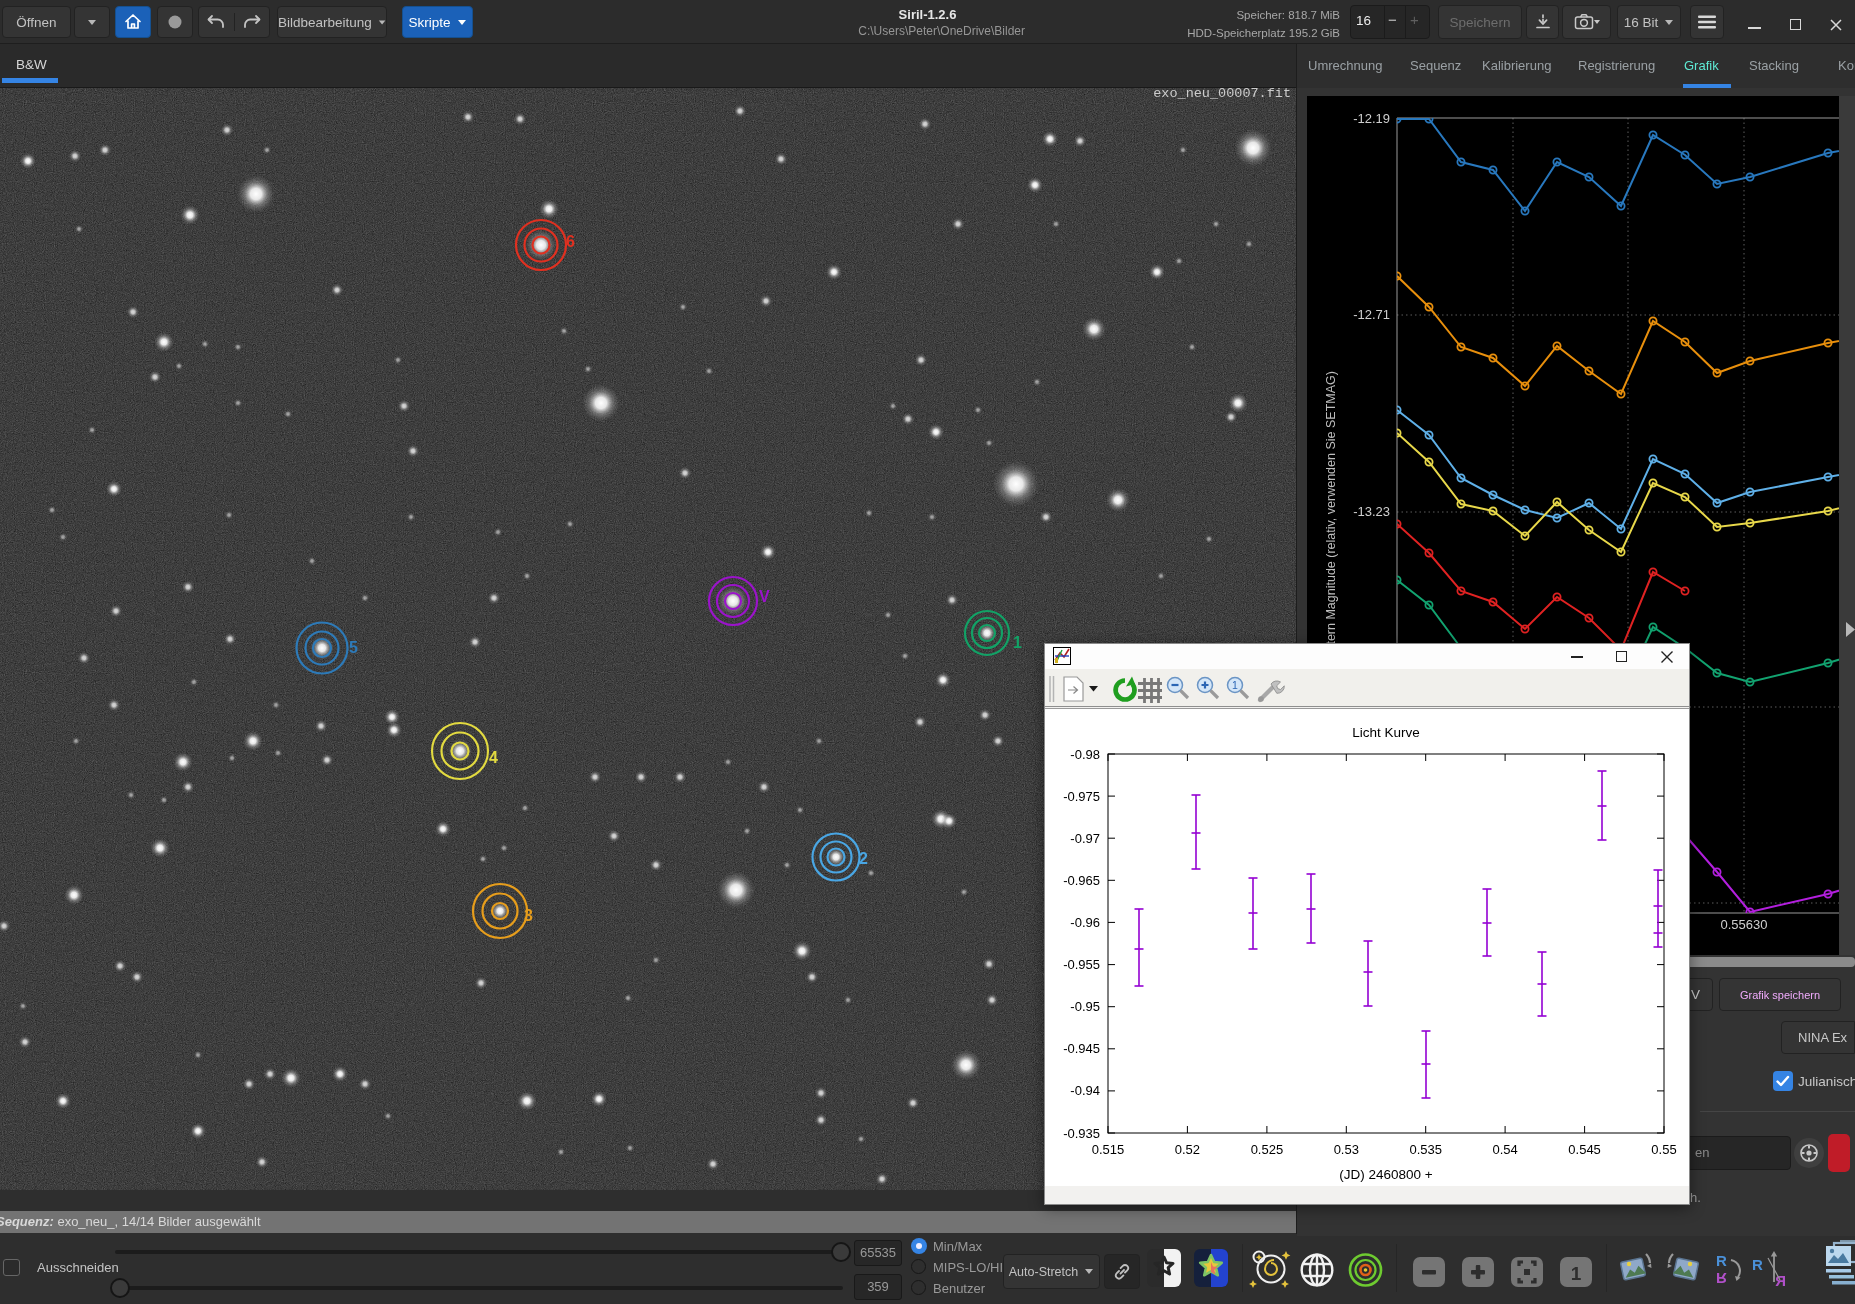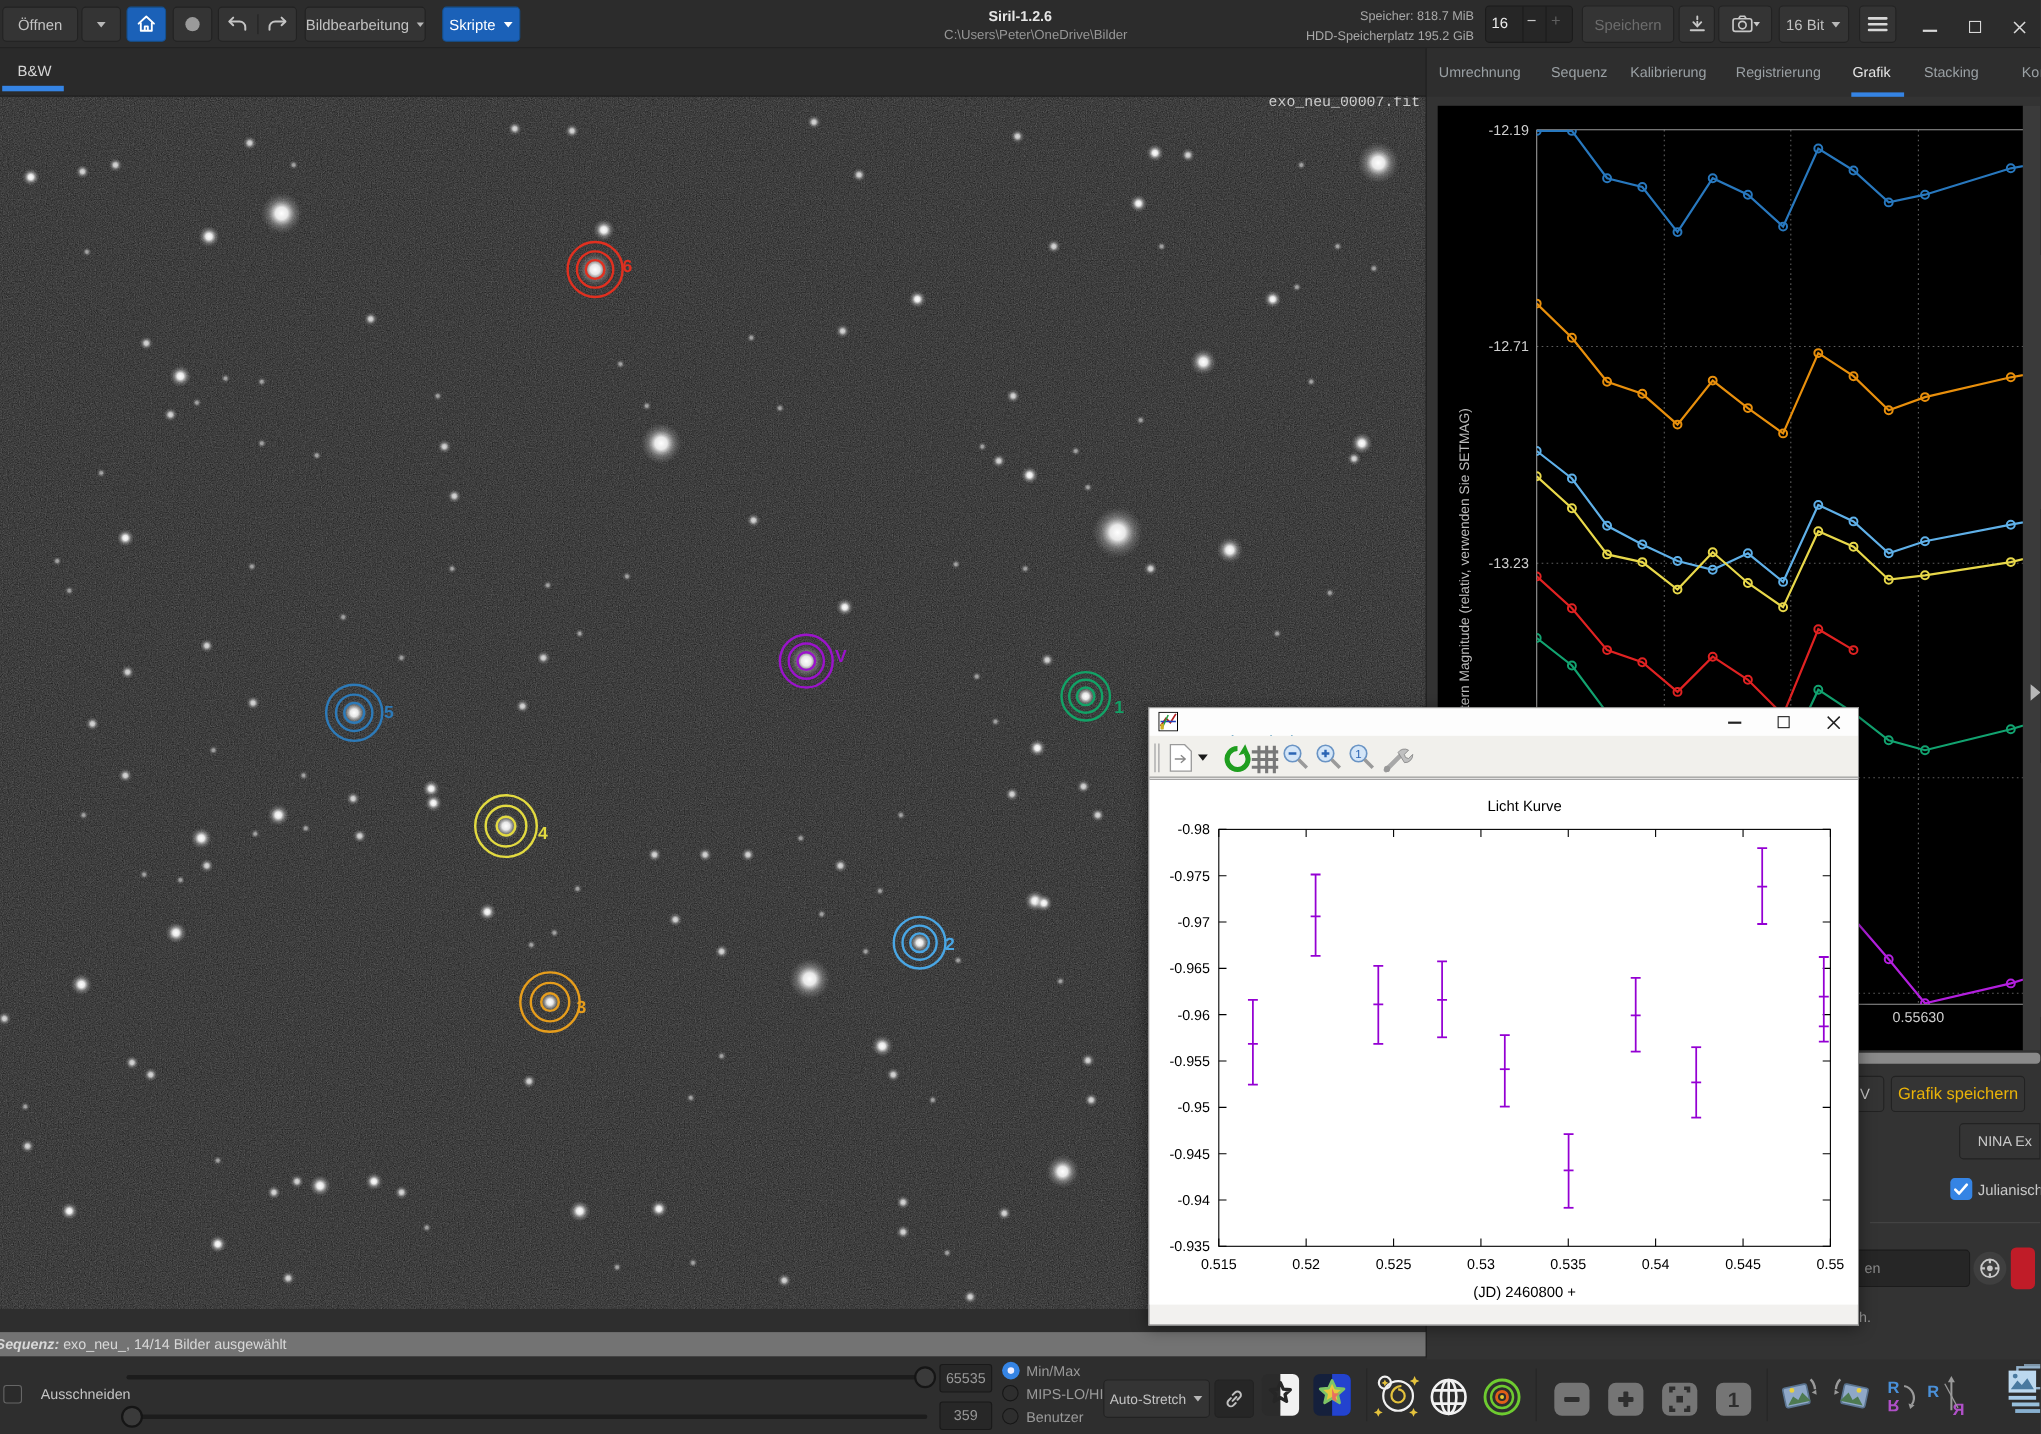--- a/index.html
+++ b/index.html
@@ -441,21 +441,21 @@
         <rect x="689" y="35" width="25" height="3.5" fill="#98c0dc"></rect>
         <rect x="692" y="41" width="23" height="3.5" fill="#88b0d0"></rect>
       </g>
     </svg>
 <div class="abs" style="left:1297px;top:44px;width:558px;height:1192px;background:#333;overflow:hidden">
  <div style="position:absolute;left:0;top:0;width:558px;height:44px;background:#2e2e2e">
         <span style="position:absolute;left:11px;top:14px;color:#9aa0a4;font-size:13px">Umrechnung</span>
         <span style="position:absolute;left:113px;top:14px;color:#9aa0a4;font-size:13px">Sequenz</span>
         <span style="position:absolute;left:185px;top:14px;color:#9aa0a4;font-size:13px">Kalibrierung</span>
         <span style="position:absolute;left:281px;top:14px;color:#9aa0a4;font-size:13px">Registrierung</span>
-        <span style="position:absolute;left:387px;top:14px;color:#e5e5e5;font-size:13px">Grafik</span>
+        <span style="position:absolute;left:387px;top:14px;color:#5eead4;font-size:13px">Grafik</span>
         <span style="position:absolute;left:452px;top:14px;color:#9aa0a4;font-size:13px">Stacking</span>
         <span style="position:absolute;left:541px;top:14px;color:#9aa0a4;font-size:13px">Konsole</span>
   <div style="position:absolute;left:386px;top:40px;width:48px;height:4px;background:#3584e4"></div>
  </div>
 </div>
 <svg class="abs" style="left:1297px;top:96px" width="558" height="859" viewBox="0 0 558 859">
 <defs>
         <clipPath id="pc">
           <rect x="100" y="22" width="442" height="795"></rect>
         </clipPath>
@@ -571,21 +571,21 @@
         <circle cx="531" cy="798" r="3.6" fill="none" stroke="#b31fde" stroke-width="1.8"></circle>
       </g>
       <text x="93" y="27" fill="#cfcfcf" font-size="13" text-anchor="end">-12.19</text>
       <text x="93" y="223" fill="#cfcfcf" font-size="13" text-anchor="end">-12.71</text>
       <text x="93" y="420" fill="#cfcfcf" font-size="13" text-anchor="end">-13.23</text>
       <text x="447" y="833" fill="#cfcfcf" font-size="13" text-anchor="middle">0.55630</text>
       <text x="38" y="416" fill="#bdbdbd" font-size="12.5" text-anchor="middle" transform="rotate(-90 38 416)">Stern Magnitude (relativ, verwenden Sie SETMAG)</text>
 </svg>
 <div class="abs" style="left:1307px;top:957px;width:548px;height:10px;background:#8a8a8a;border-radius:4px"></div>
 <div class="btn" style="left:1640px;top:978px;width:73px;height:33px;color:#c8c8c8;justify-content:flex-end;padding-right:12px">V</div>
-<div class="btn" style="left:1719px;top:978px;width:122px;height:33px;color:#eab308;font-size:15px">Grafik speichern</div>
+<div class="btn" style="left:1719px;top:978px;width:122px;height:33px;color:#f0abfc;font-size:11px">Grafik speichern</div>
 <div class="btn" style="left:1781px;top:1021px;width:74px;height:33px;color:#c8c8c8;font-size:13px;border-radius:4px 0 0 4px;justify-content:flex-start;padding-left:16px">NINA Ex</div>
 <div class="abs" style="left:1773px;top:1071px;width:20px;height:20px;background:#3584e4;border-radius:4px"></div>
 <svg class="abs" style="left:1776px;top:1075px" width="14" height="12">
       <path d="M1.5 6.5 5 10l7-8" fill="none" stroke="#fff" stroke-width="2.4" stroke-linecap="round" stroke-linejoin="round"></path>
     </svg>
 <div class="tx" style="left:1798px;top:1074px;color:#c8c8c8;font-size:13.5px">Julianisch</div>
 <div class="abs" style="left:1700px;top:1111px;width:155px;height:1px;background:#454545"></div>
 <div class="abs" style="left:1650px;top:1136px;width:141px;height:34px;background:#262626;border:1px solid #1b1b1b;border-radius:4px;color:#8a8a8a;font-size:13px">
       <span style="position:absolute;left:44px;top:8px">en</span>
     </div>

